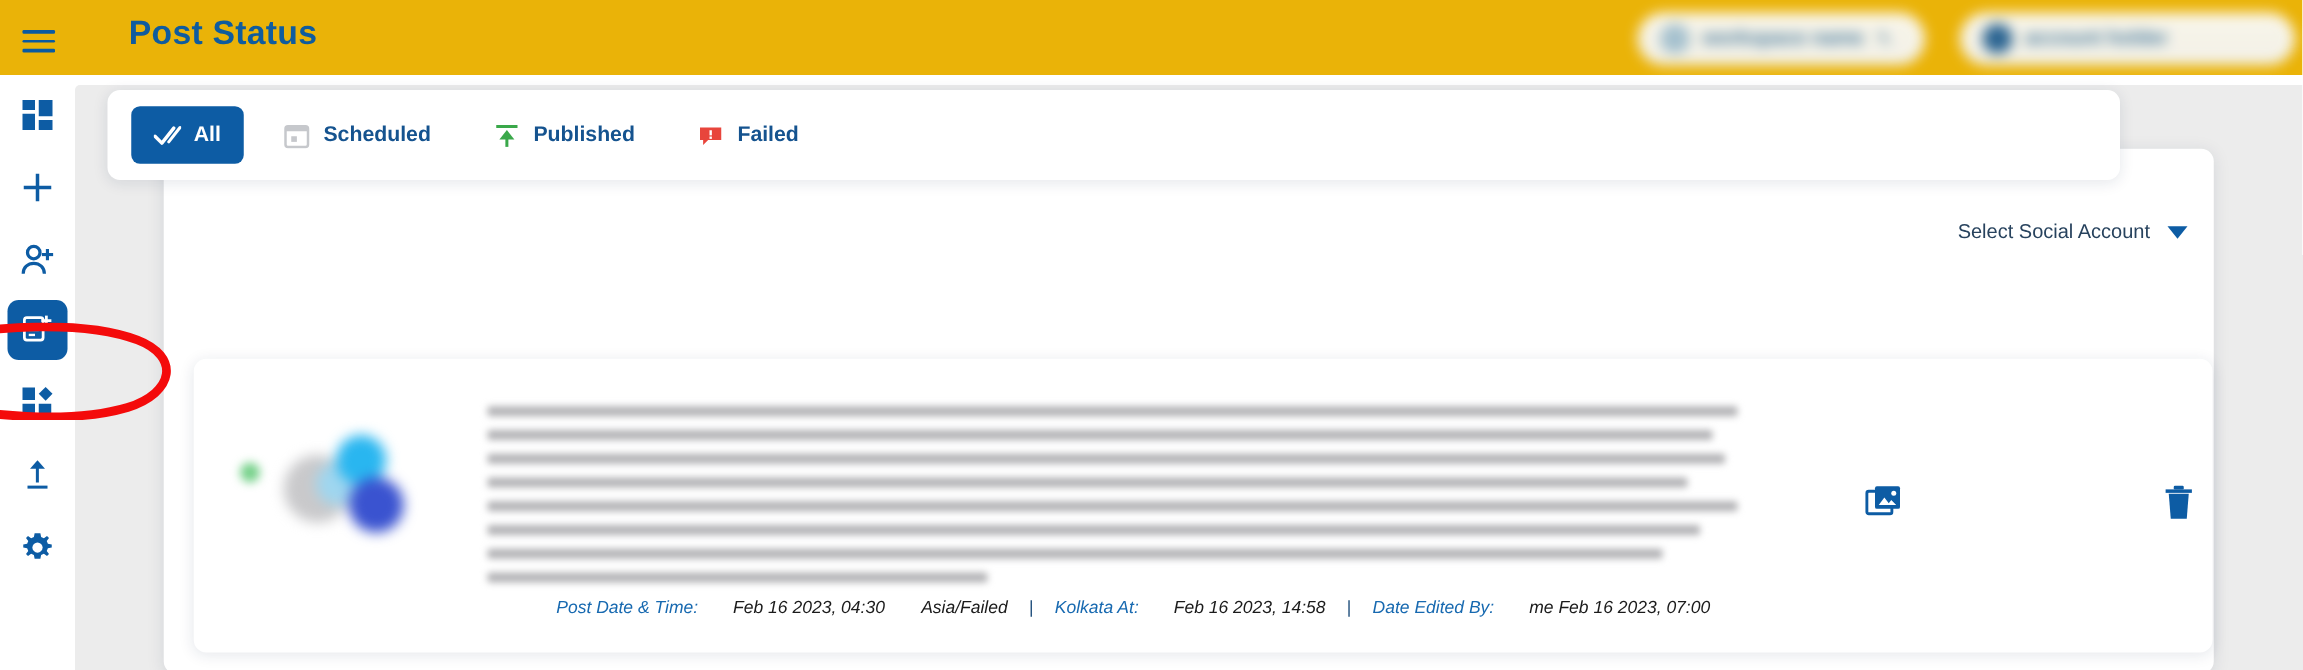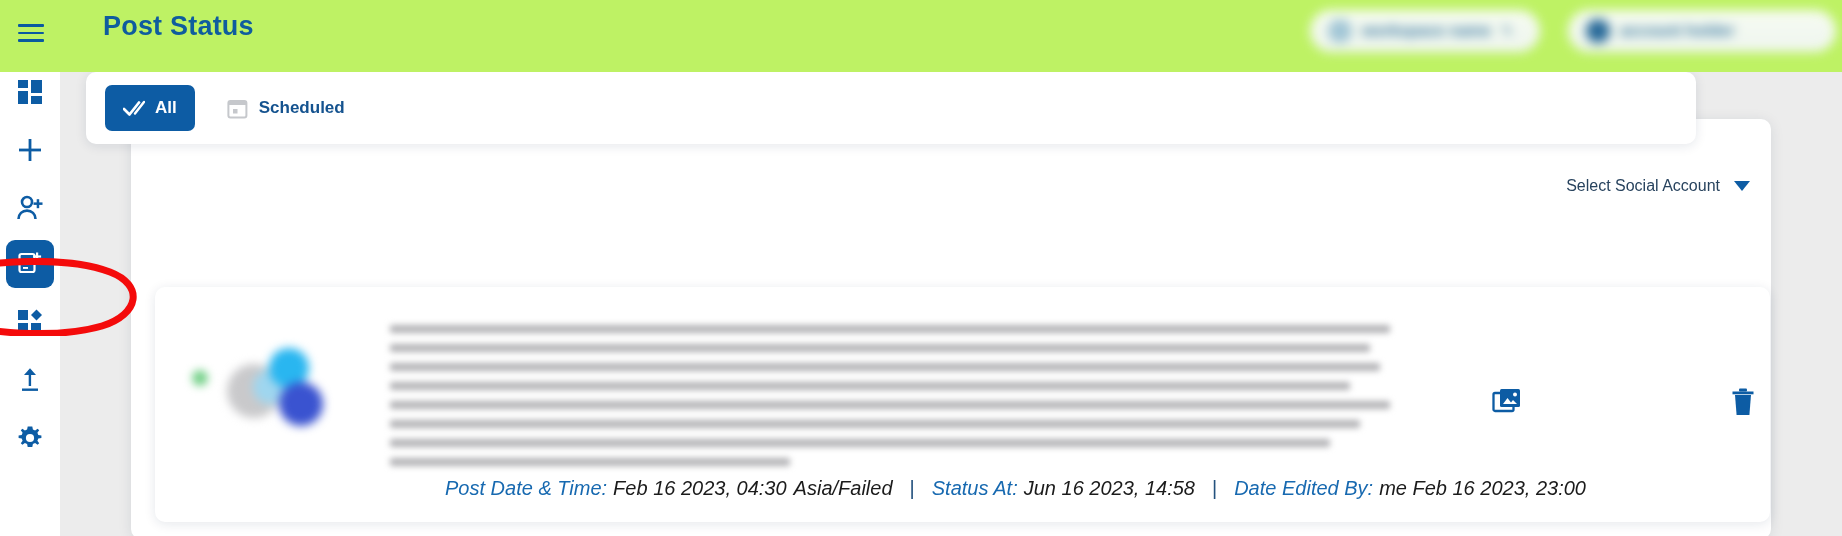--- a/index.html
+++ b/index.html
@@ -11,22 +11,22 @@
   }
   #app {
     position: relative;
     width: 1842px; height: 536px;
     background: #ffffff;
   }
 
   
   .topbar {
     position: absolute; left: 0; top: 0;
-    width: 1842px; height: 72px;
-    background: #bef264;
+    width: 1842px; height: 60px;
+    background: #eab308;
     display: flex; align-items: center;
     z-index: 6;
   }
   .hamburger {
     position: absolute; left: 18px; top: 18px;
     width: 30px; height: 30px;
     display: flex; flex-direction: column;
     justify-content: center; gap: 5px;
     cursor: pointer;
   }
@@ -171,25 +171,25 @@
     width: 40px; height: 40px;
     display: flex; align-items: center; justify-content: center;
     cursor: pointer;
   }
   #act-media { left: 1332px; }
   #act-delete { left: 1568px; }
 
   .meta {
     position: absolute; left: 290px; top: 190px;
     display: flex; align-items: center;
-    font-size: 20px; font-style: italic;
+    font-size: 14px; font-style: italic;
     white-space: nowrap;
   }
   .meta .k { color: #1769b0; margin-right: 6px; }
-  .meta .v { color: #1b1b1b; }
+  .meta .v { color: #1b1b1b; margin-left: 22px; }
   .meta .sep { color: #24527e; margin: 0 17px; font-style: normal; }
   .meta .gap { display: inline-block; width: 7px; }
 
   
   .annot {
     position: absolute; left: -2px; top: 258px;
     width: 152px; height: 78px;
     z-index: 9; pointer-events: none;
   }
 </style>
@@ -315,21 +315,41 @@
       <span class="ticon">
         <svg width="21" height="21" viewBox="0 0 21 21">
           <rect x="1.4" y="3" width="18" height="16.5" rx="2" fill="none" stroke="#c6c8cc" stroke-width="2"></rect>
           <rect x="1.4" y="3" width="18" height="4" fill="#c6c8cc"></rect>
           <rect x="6" y="11" width="4.5" height="4.5" fill="#c6c8cc"></rect>
         </svg>
       </span>
       <span>Scheduled</span>
     </div>
 
-
+    <div class="tab">
+      <span class="ticon">
+        <svg width="21" height="21" viewBox="0 0 21 21">
+          <rect x="2" y="2" width="17" height="2.4" fill="#3aa84a"></rect>
+          <path d="M10.5 6 L16.5 13.5 L4.5 13.5 Z" fill="#3aa84a"></path>
+          <rect x="9.3" y="12.5" width="2.4" height="7" fill="#3aa84a"></rect>
+        </svg>
+      </span>
+      <span>Published</span>
+    </div>
+
+    <div class="tab">
+      <span class="ticon">
+        <svg width="21" height="21" viewBox="0 0 21 21">
+          <path d="M2 4 H19 V14 H8.5 L4.5 18 V14 H2 Z" fill="#e8453c"></path>
+          <rect x="9.6" y="6.2" width="1.9" height="4.1" fill="#ffffff"></rect>
+          <rect x="9.6" y="11.2" width="1.9" height="1.9" fill="#ffffff"></rect>
+        </svg>
+      </span>
+      <span>Failed</span>
+    </div>
   </div>
 
   <div class="selrow">
     <span class="lbl">Select Social Account</span>
     <span class="caret"></span>
   </div>
 
   <div class="postcard">
 
     <span class="status-dot"></span>
@@ -368,25 +388,25 @@
         <path d="M5 8 H21 L19.4 28 H6.6 Z" fill="#0d5ca4"></path>
       </svg>
     </div>
 
     <div class="meta">
       <span class="k">Post Date &amp; Time:</span>
       <span class="v">Feb 16 2023, 04:30</span>
       <span class="gap"></span>
       <span class="v">Asia/Failed</span>
       <span class="sep">|</span>
-      <span class="k">Status At:</span>
-      <span class="v">Jun 16 2023, 14:58</span>
+      <span class="k">Kolkata At:</span>
+      <span class="v">Feb 16 2023, 14:58</span>
       <span class="sep">|</span>
       <span class="k">Date Edited By:</span>
-      <span class="v">me Feb 16 2023, 23:00</span>
+      <span class="v">me Feb 16 2023, 07:00</span>
     </div>
   </div>
 
   <div class="annot">
     <svg width="152" height="78" viewBox="0 0 152 78">
       <path d="M -44 14 C -10 2, 70 -2, 112 14 C 146 27, 142 56, 104 68 C 60 81, -16 76, -52 62" fill="none" stroke="#f40b0b" stroke-width="7" stroke-linecap="round"></path>
     </svg>
   </div>
 
 </div>

